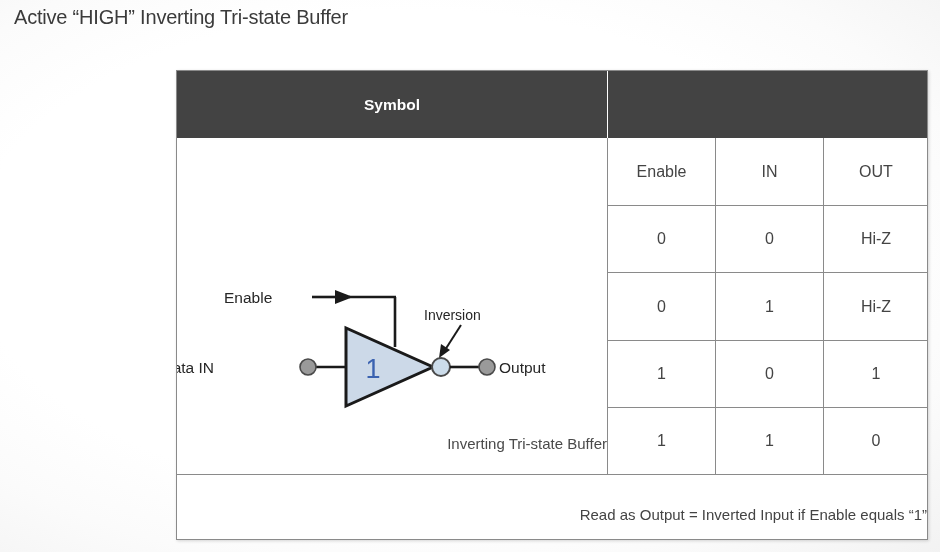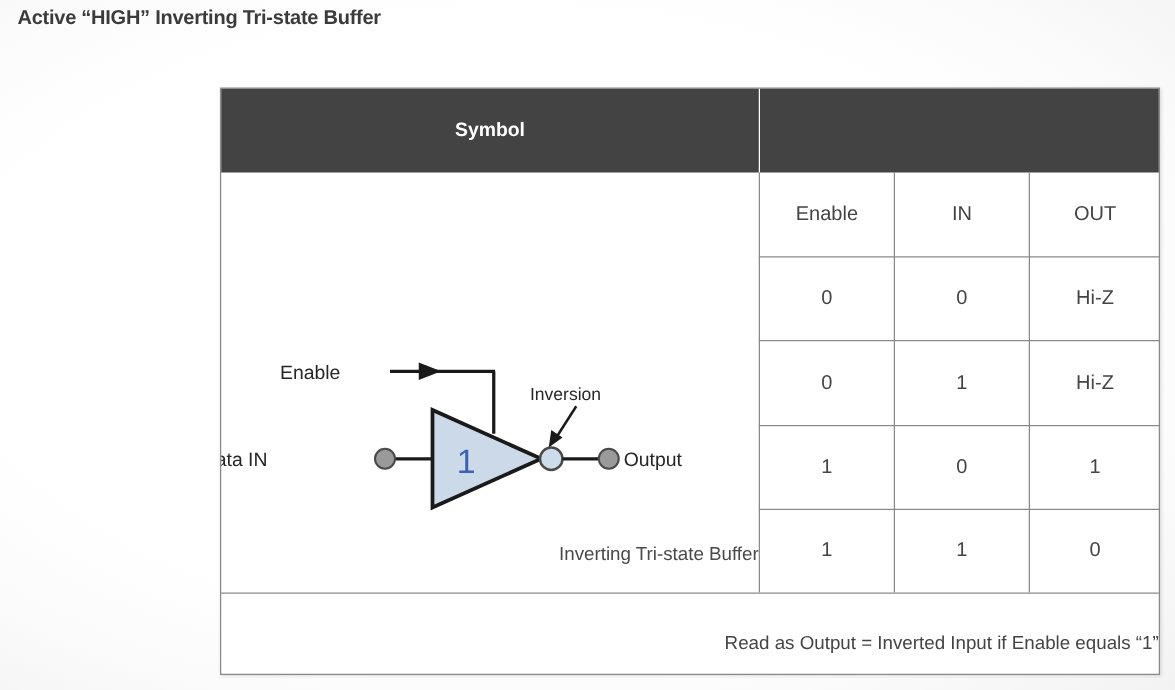--- a/index.html
+++ b/index.html
@@ -21,22 +21,22 @@
     height: 552px;
     background:
       radial-gradient(ellipse 760px 420px at 44% 46%, #ffffff 0%, #ffffff 58%, #fbfbfb 76%, #f2f2f2 100%);
   }
 
   
   .page-title {
     position: absolute;
     left: 14px;
     top: 6px;
-    font-size: 16px;
-    font-weight: bold;
+    font-size: 20px;
+    font-weight: normal;
     color: #3b3b3b;
     letter-spacing: -0.2px;
     white-space: nowrap;
   }
 
   
   .table-card {
     position: absolute;
     left: 176px;
     top: 70px;

